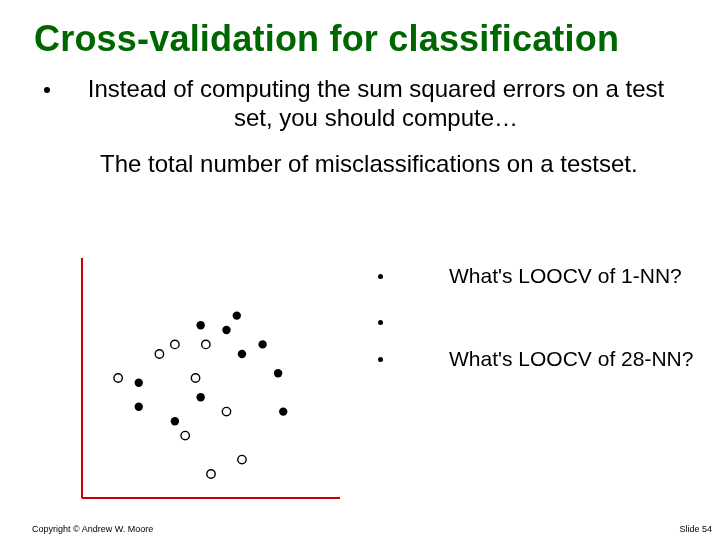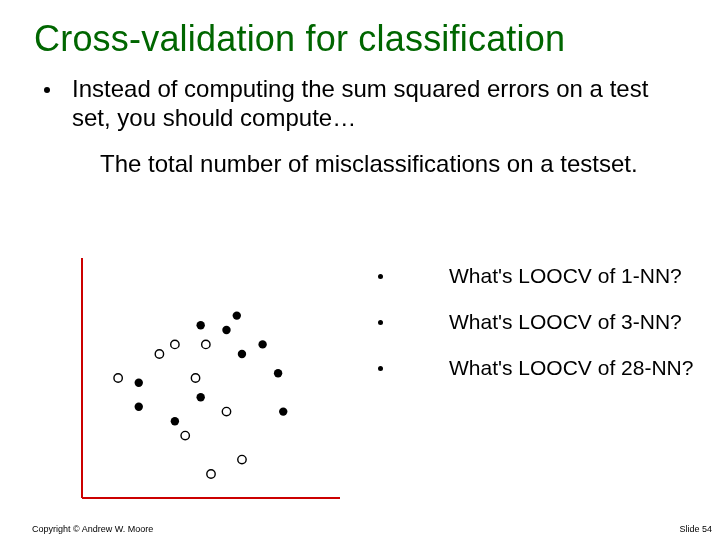--- a/index.html
+++ b/index.html
@@ -16,41 +16,41 @@
   .slide {
     position: relative;
     width: 720px;
     height: 540px;
     box-sizing: border-box;
   }
   .title {
     font-size: 36px;
     color: #006600;
     padding: 18px 7px 0 34px;
-    font-weight: 400;
+    font-weight: 700;
     letter-spacing: 0.2px;
   }
   .body {
     font-size: 24px;
     padding: 14px 40px 0 40px;
     line-height: 1.22;
   }
   .bullet-row {
     display: flex;
     align-items: flex-start;
   }
   .bullet-dot {
     width: 6px;
     height: 6px;
     background: #000;
     border-radius: 50%;
     margin: 13px 22px 0 4px;
     flex: 0 0 auto;
   }
-  .bullet-text { flex: 1; }
+  .bullet-text { flex: 1; text-align: center; }
   .indent {
     margin-left: 60px;
     margin-top: 16px;
   }
   .lower {
     position: absolute;
     top: 258px;
     left: 0;
     width: 720px;
   }
@@ -142,21 +142,20 @@
       </svg>
     </div>
 
     <div class="questions">
       <div class="q-row">
         <div class="q-dot"></div>
         <div>What's LOOCV of 1-NN?</div>
       </div>
       <div class="q-row">
         <div class="q-dot"></div>
-        <div>What's LOOCV of 3-NN?</div>
       </div>
       <div class="q-row">
         <div class="q-dot"></div>
         <div>What's LOOCV of 28-NN?</div>
       </div>
     </div>
 
   </div>
 
   <div class="copyright">Copyright © Andrew W. Moore</div>

